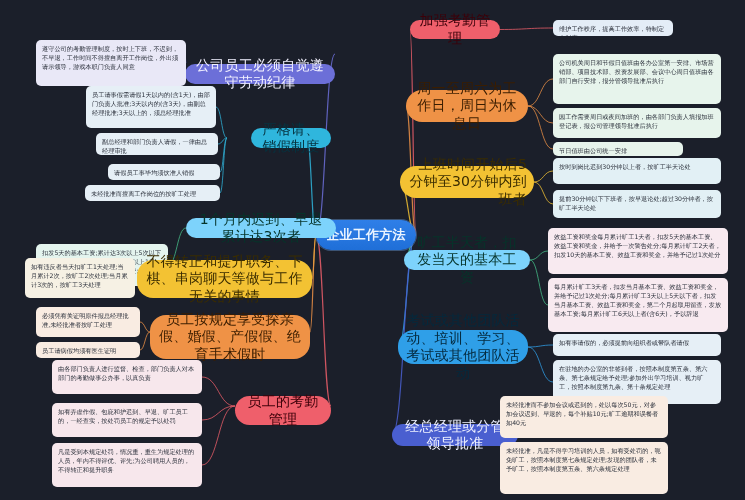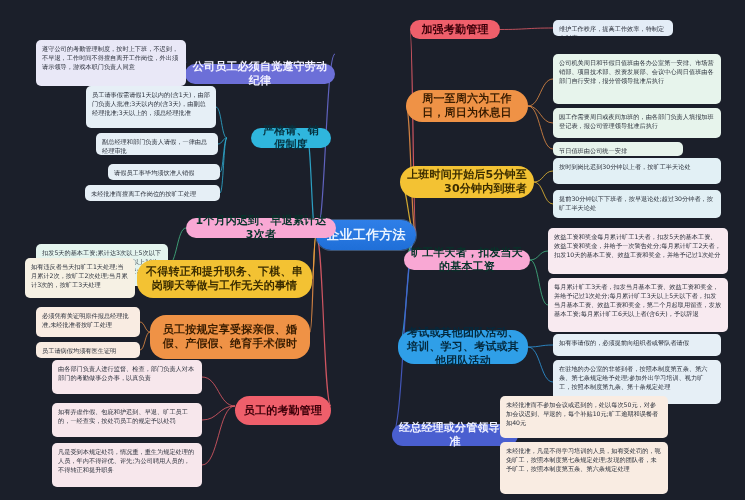--- a/index.html
+++ b/index.html
@@ -27,28 +27,28 @@
     border-radius:22px;
     background:linear-gradient(180deg,#2f7fe8 0%,#1f6fd8 100%);
     color:#eaf4ff;
     font-size:13px;font-weight:bold;
     box-shadow:0 0 0 1px rgba(120,180,255,.35);
   }
 
   
   .pill{
     border-radius:16px;
-    font-size:11px;
-    font-weight:bold;
+    font-size:14px;
+    font-weight:normal;
     padding:4px 7px;
     color:#1a1d26;
   }
   .pill.p-purple{background:#6c6fd8;color:#f2f1ff;}
   .pill.p-cyan{background:#2fb6dd;color:#06323f;}
-  .pill.p-green{background:#f9a8d4;color:#06342a;}
+  .pill.p-green{background:#7dd3fc;color:#06342a;}
   .pill.p-yellow{background:#f3c233;color:#3a2c00;}
   .pill.p-orange{background:#ef9246;color:#3a1d00;text-align:center;}
   .pill.p-red{background:#ef5f6b;color:#3c0009;}
   .pill.p-skyblue{background:#2f9fe8;color:#04293d;}
   .pill.p-midblue{background:#4a5fd0;color:#eef0ff;}
 
   
   .card{
     border-radius:5px;
     font-size:6.2px;

